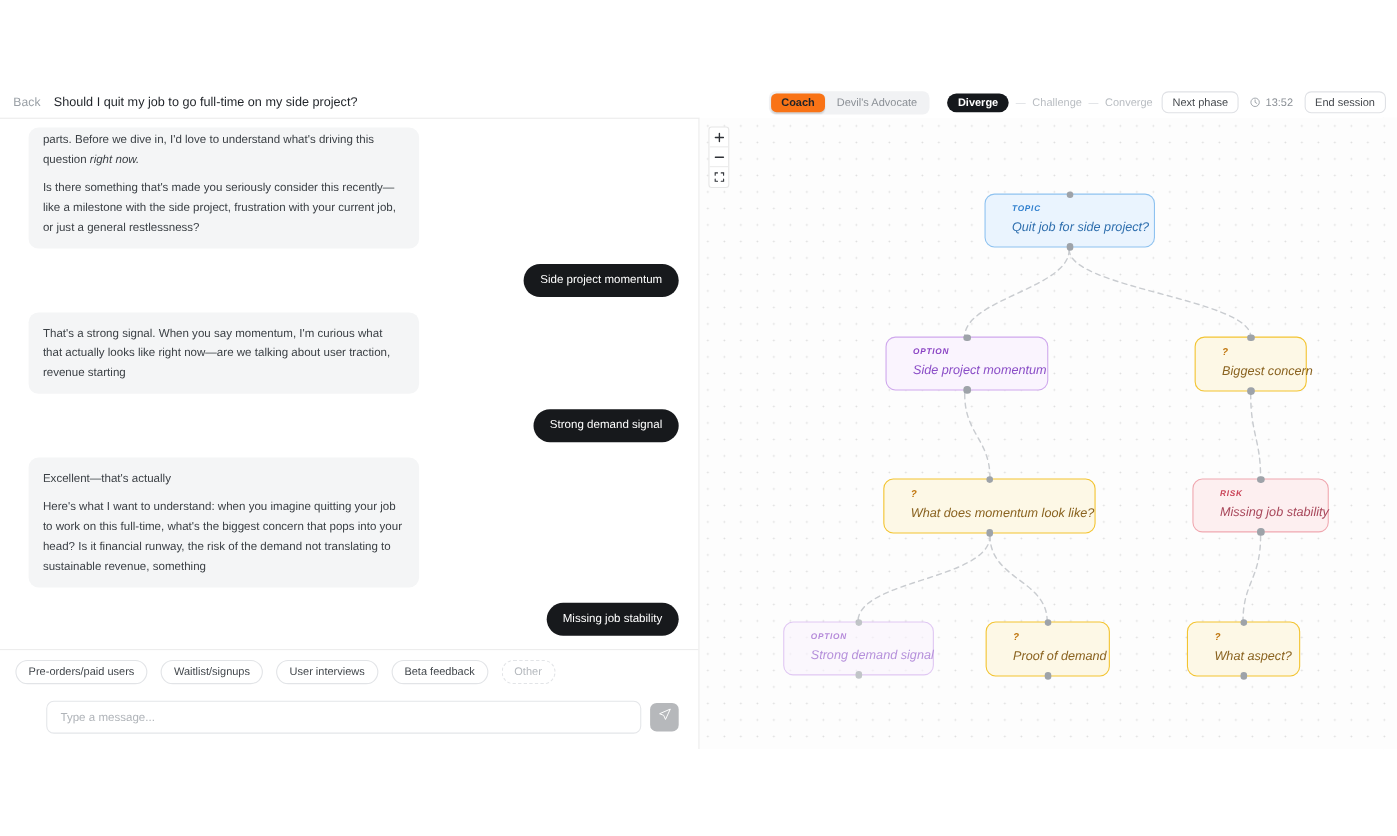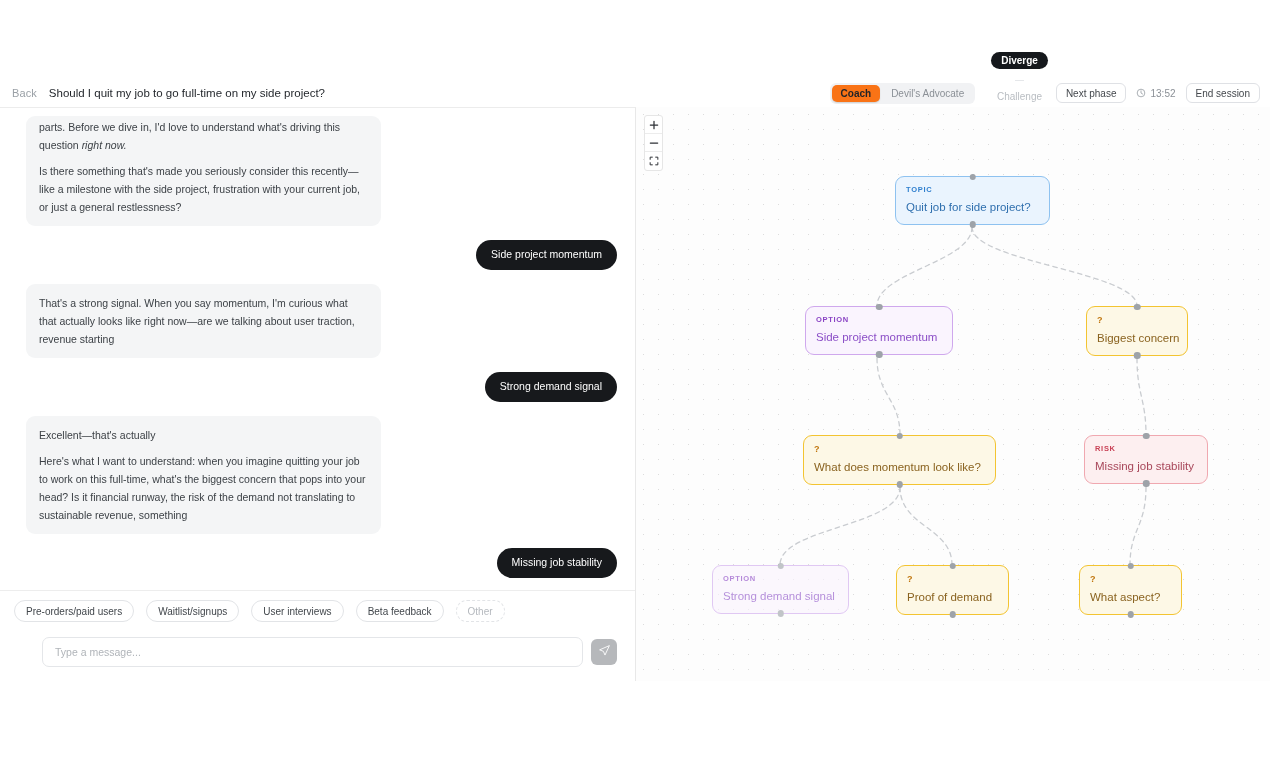--- a/index.html
+++ b/index.html
@@ -31,21 +31,21 @@
     border-radius: 6px; padding: 2px; gap: 2px;
   }
   .seg-item {
     font-size: 10px; padding: 3px 9px; border-radius: 5px; color: #8b9096;
     cursor: pointer; white-space: nowrap;
   }
   .seg-item.active {
     background: #f97316; color: #1f2328; font-weight: 600;
     box-shadow: 0 1px 1.5px rgba(0,0,0,.14);
   }
-  .phases { display: flex; align-items: center; gap: 6px; margin-left: 8px; flex-direction: column; }
+  .phases { display: flex; align-items: center; gap: 6px; margin-left: 8px; }
   .phase {
     font-size: 10px; color: #b9bdc2; white-space: nowrap; cursor: pointer;
   }
   .phase.current {
     background: #15181c; color: #ffffff; border-radius: 9px;
     padding: 3px 10px; font-weight: 600;
   }
   .phase-sep { color: #d8dbdf; font-size: 9px; }
   .btn-outline {
     font-size: 10px; padding: 3.5px 9px; border: 1px solid #dfe1e5;
@@ -150,21 +150,22 @@
     border-bottom: 1px solid #ececec; cursor: pointer; color: #3a3d41;
   }
   .cc-btn:last-child { border-bottom: none; }
   .cc-btn svg { display: block; }
 
   .edges { position: absolute; inset: 0; width: 634px; height: 574px; z-index: 1; }
 
   .node {
     position: absolute; z-index: 2; border-radius: 9px;
     border: 1.4px solid #ccc; background: #fff;
-    padding: 8px 14px 10px 10px;
+    padding: 8px 14px 10px 24px;
+    font-style: italic;
   }
   .node .kind {
     font-size: 7.5px; font-weight: 700; letter-spacing: .7px;
     margin-bottom: 6px; text-transform: uppercase;
   }
   .node .label { font-size: 11.5px; line-height: 1.25; white-space: nowrap; }
   .node .handle {
     position: absolute; left: 50%; transform: translateX(-50%);
     width: 6.5px; height: 6.5px; border-radius: 50%; background: #9ea3a9;
   }

